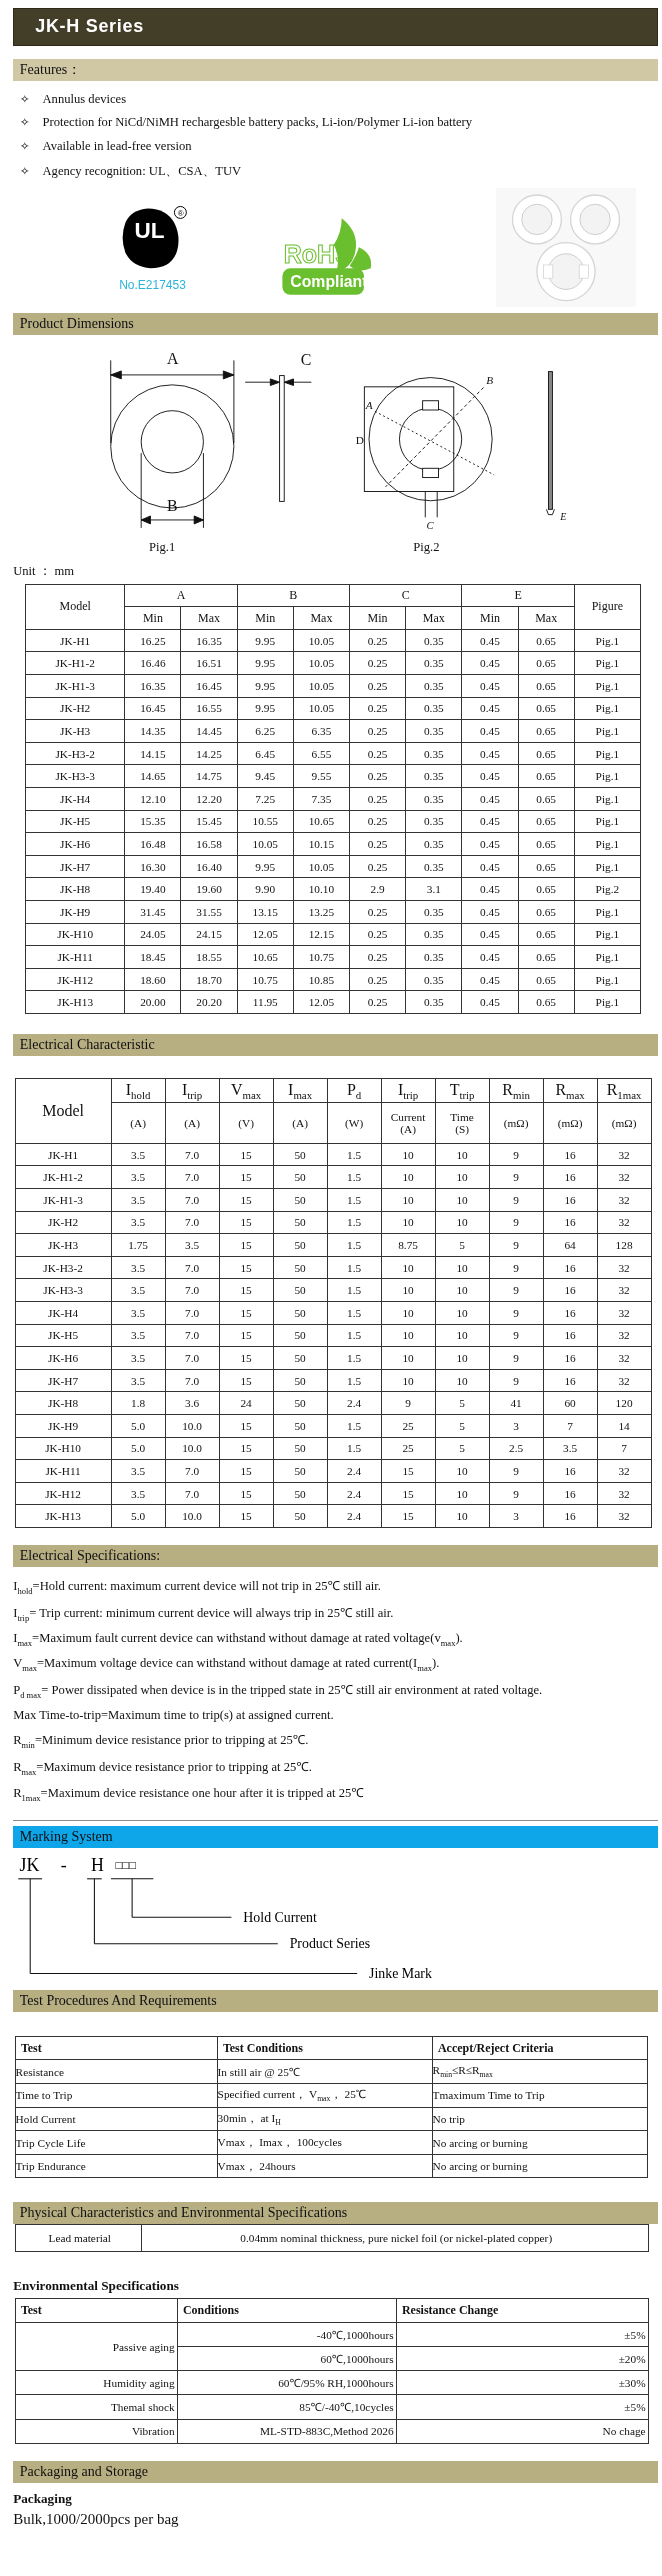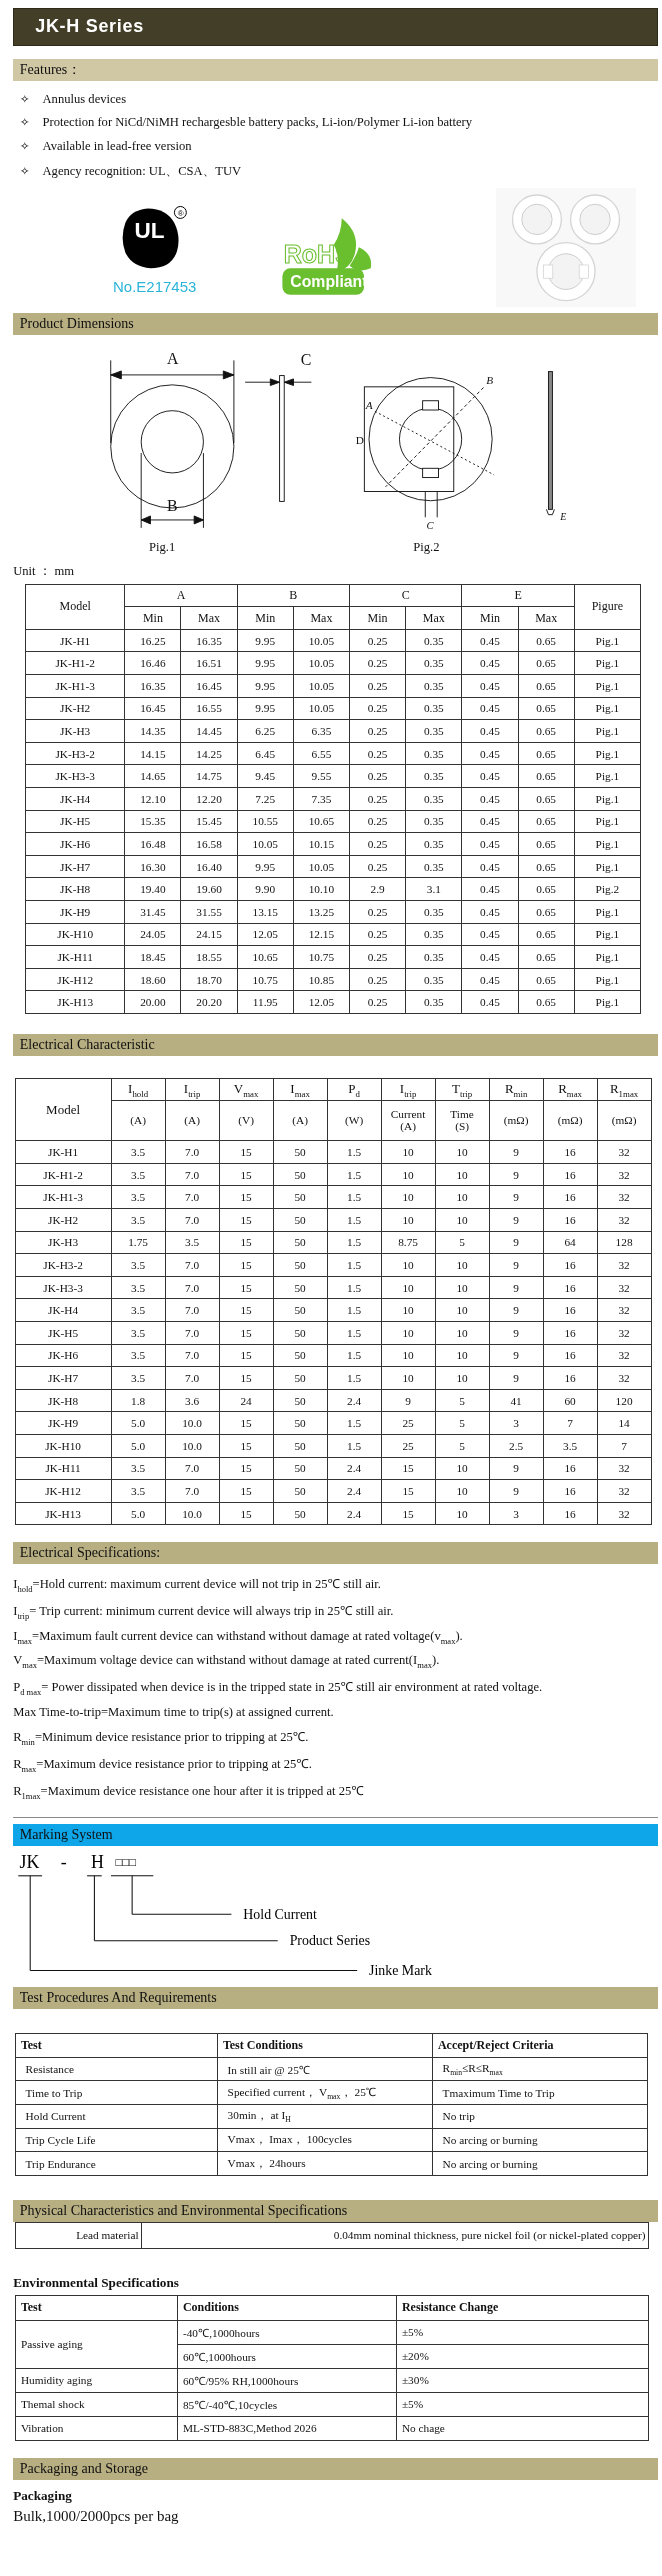--- a/index.html
+++ b/index.html
@@ -10,56 +10,56 @@
   .sec-bar{margin:0 4px 0 13.2px;height:22px;background:#b7ae82;font-size:14px;line-height:22px;padding-left:6.6px;color:#101010;}
   .sec-bar.light{background:#d0c8a4;}
   .sec-bar.gray{background:#0ea5e9;}
   
   .feat-list{margin:10.6px 0 0 20px;padding:0;list-style:none;font-size:12.6px;}
   .feat-list li{margin-bottom:8.6px;}
   .feat-list .diam{display:inline-block;width:22.5px;font-size:11.3px;}
   
   .logos-row{display:flex;align-items:flex-start;margin:4px 26.5px 6.6px 113px;height:118px;}
   .ul-block{width:79px;text-align:center;margin-top:14.6px;}
-  .ul-num{color:#2ab4d9;font-family:"Liberation Sans",sans-serif;font-size:15px;margin-top:1.3px;}
+  .ul-num{color:#2ab4d9;font-family:"Liberation Sans",sans-serif;font-size:12px;margin-top:1.3px;}
   .rohs-block{margin-left:89px;margin-top:25px;}
   .photo-block{margin-left:auto;background:#f8f8f8;}
   
   .figs{margin:2.6px 0 0 20px;}
   .fig-captions{display:flex;font-size:12.6px;margin:1.3px 0 0 0;}
   .fig-captions .c1{margin-left:129px;}
   .fig-captions .c2{margin-left:238px;}
   .unit-note{font-size:12.6px;margin:8px 0 4px 13.2px;}
   
   table{border-collapse:collapse;table-layout:fixed;font-size:11.3px;}
   th,td{border:0.7px solid #333;text-align:center;padding:1.3px 2px;font-weight:normal;overflow:hidden;}
   .dim-table{width:616px;margin:1.3px 0 0 25px;border:1.3px solid #333;}
   .dim-table th{font-size:12px;}
   .dim-table td,.dim-table th{height:19px;}
   .elec-table{width:632px;margin:22.5px 0 0 14.6px;border:1.3px solid #333;}
-  .elec-table th{font-size:13px;}
+  .elec-table th{font-size:16px;}
   .elec-table td{height:19px;}
   .elec-table .unit-row th{height:37px;font-size:11.3px;}
   sub{font-size:0.68em;}
   
   .spec-lines{margin:10.6px 0 0 13.2px;font-size:12.6px;}
   .spec-lines div{margin-bottom:8.3px;}
   .divider{border-top:1.3px solid #8a8a8a;margin:17px 4px 5.3px 13.2px;}
   
   .marking-svg{margin:2.6px 0 0 13.2px;display:block;}
   
   .test-table{width:632px;margin:24px 0 0 14.6px;border:1.3px solid #333;}
   .test-table th{text-align:left;padding-left:5.3px;font-weight:bold;font-size:12px;height:20px;}
-  .test-table td{text-align:left;padding-left:10px;height:20px;}
+  .test-table td{text-align:left;padding-left:0;height:20px;}
   .sub-head{font-size:13.2px;font-weight:bold;margin:26.5px 0 4px 13.2px;}
   .lead-table{width:632px;margin:0 0 0 14.6px;border:1.3px solid #333;}
-  .lead-table td{text-align:right;padding-left:5.3px;height:22.5px;}
+  .lead-table td{text-align:center;padding-left:5.3px;height:22.5px;}
   .env-table{width:632px;margin:0 0 0 14.6px;border:1.3px solid #333;}
   .env-table th{text-align:left;padding-left:5.3px;font-weight:bold;font-size:12px;height:20.5px;}
-  .env-table td{text-align:left;padding-left:5.3px;height:20.5px;}
+  .env-table td{text-align:right;padding-left:5.3px;height:20.5px;}
   
   .pack-sub{font-size:13.2px;font-weight:bold;margin:9.3px 0 4px 13.2px;}
   .pack-text{font-size:15px;margin:4px 0 17px 13.2px;} .spacer26{height:17px;} .spacer30{height:20px;} .spacer36{height:24px;}
 </style>
 </head>
 <body>
 
 <div class="page">
 
   <div class="title-bar">JK-H    Series</div>

